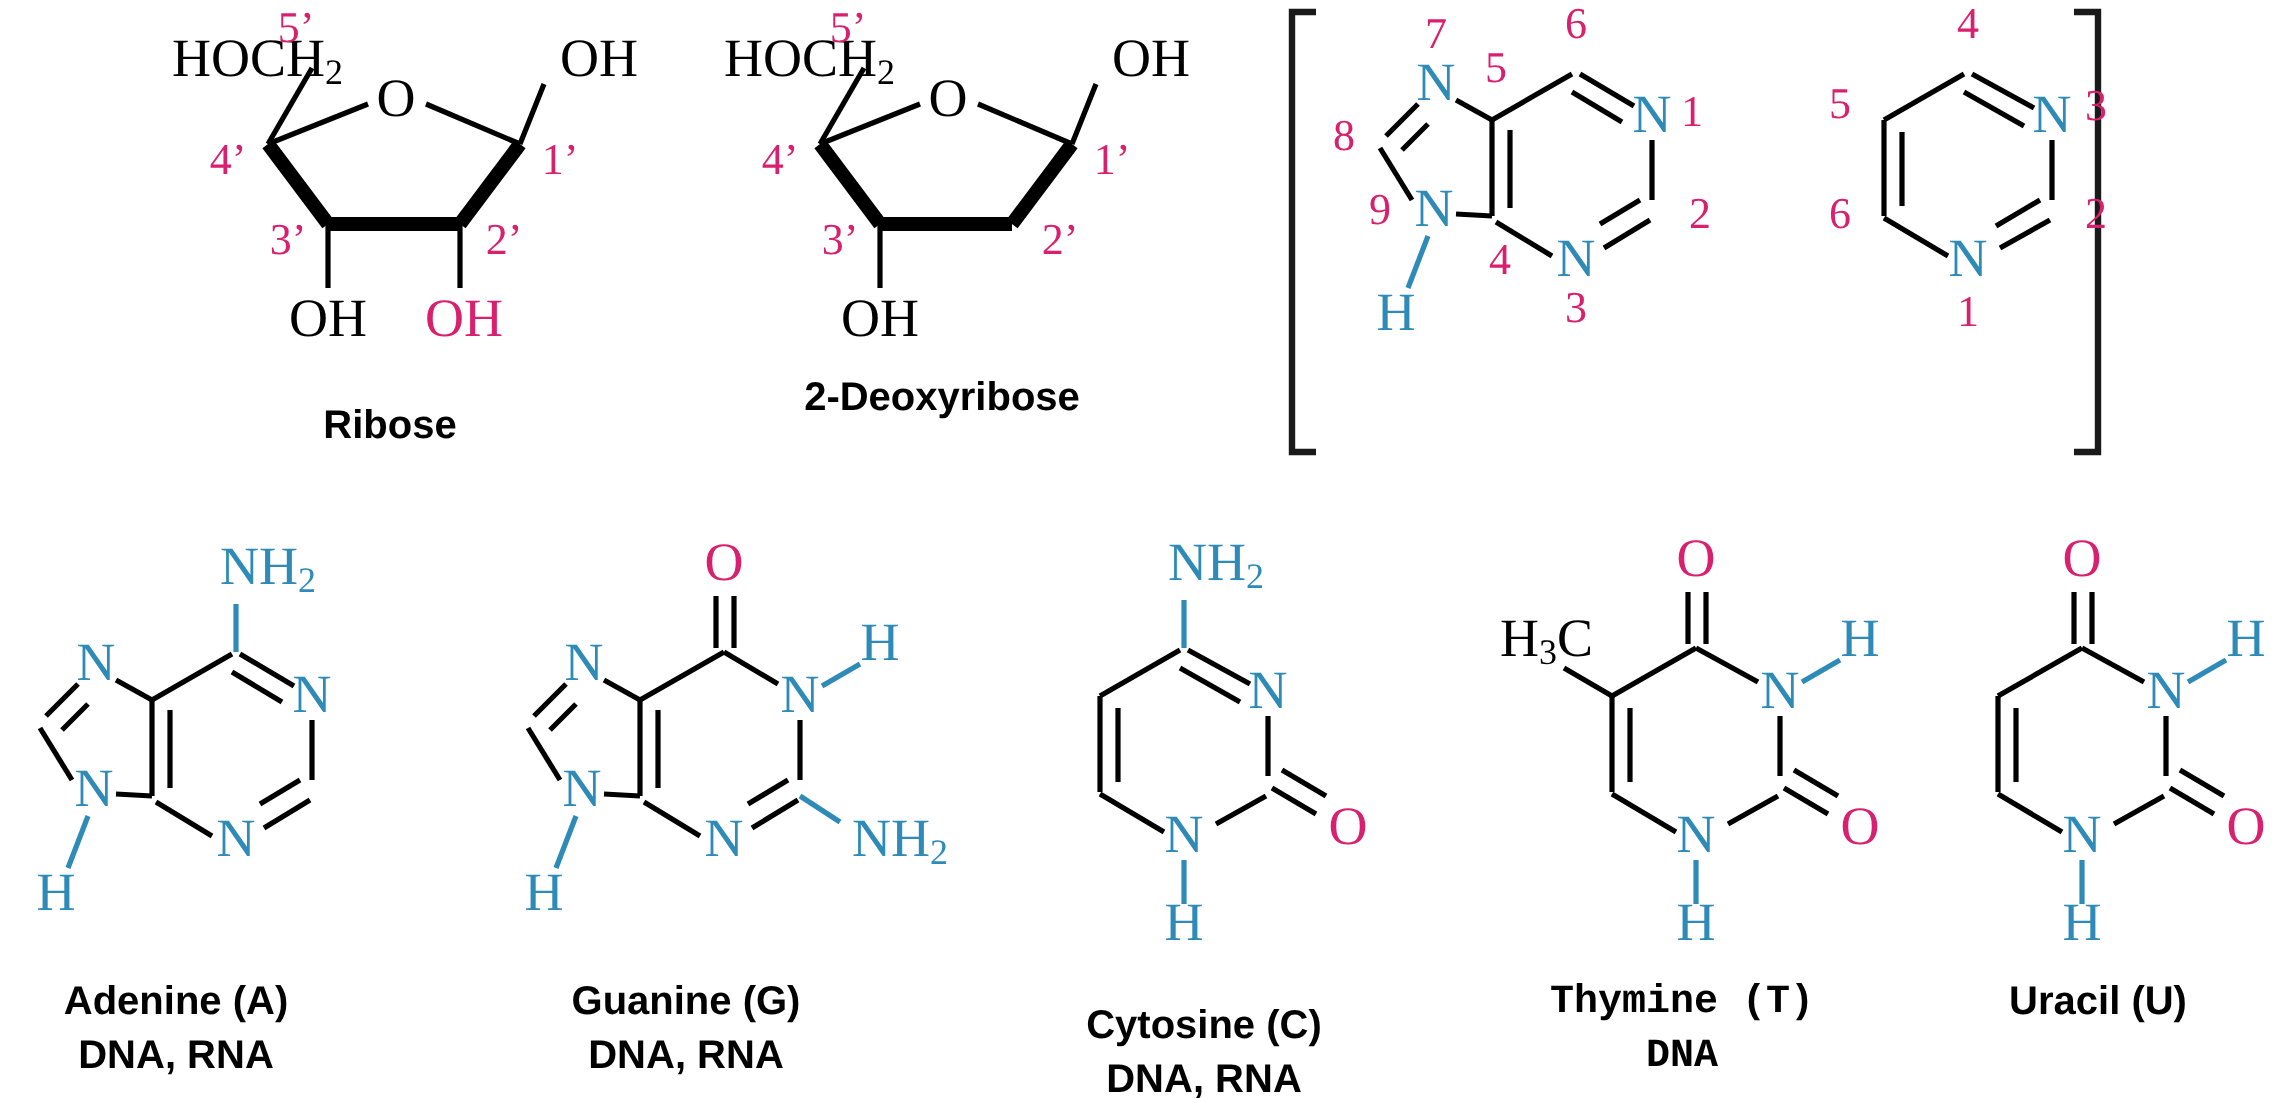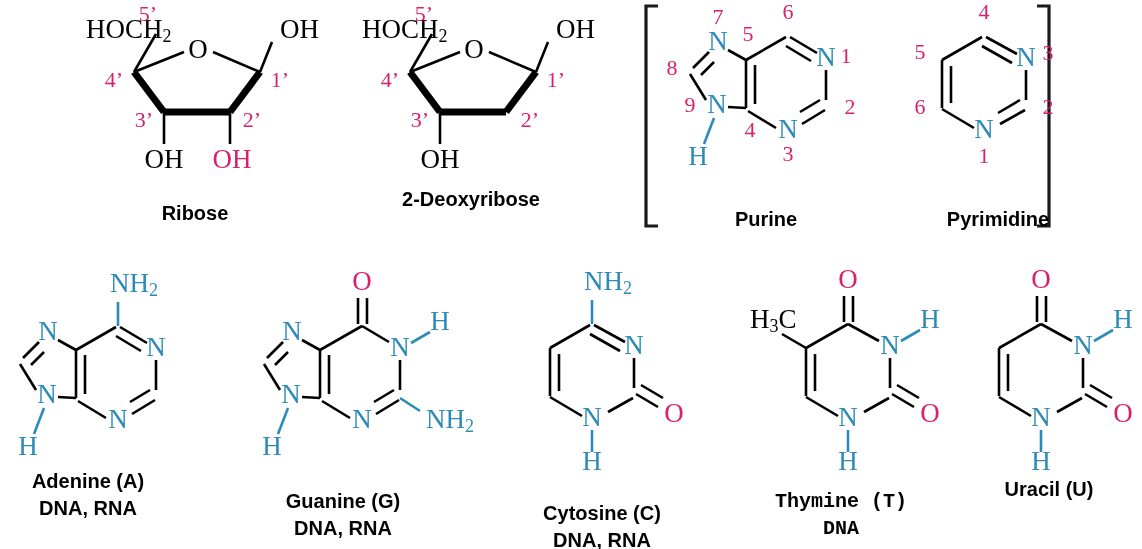--- a/index.html
+++ b/index.html
@@ -164,23 +164,20 @@
       <text class="num" x="170" y="50" text-anchor="middle" dominant-baseline="middle">1</text>
       <text class="num" x="174" y="101" text-anchor="middle" dominant-baseline="middle">2</text>
       <text class="num" x="112" y="148" text-anchor="middle" dominant-baseline="middle">3</text>
       <text class="num" x="74" y="124" text-anchor="middle" dominant-baseline="middle">4</text>
       <text class="num" x="72" y="28" text-anchor="middle" dominant-baseline="middle">5</text>
       <text class="num" x="112" y="6" text-anchor="middle" dominant-baseline="middle">6</text>
       <text class="num" x="42" y="11" text-anchor="middle" dominant-baseline="middle">7</text>
       <text class="num" x="-4" y="62" text-anchor="middle" dominant-baseline="middle">8</text>
       <text class="num" x="14" y="99" text-anchor="middle" dominant-baseline="middle">9</text>
     </svg>
-    <div class="caption" style="width:180px; margin-top:28px;">
-      <span>Purine</span>
-    </div>
   </div>
 
   <div class="panel" style="left:918px; top:8px;">
     <svg width="160" height="170" viewBox="0 0 160 170">
 
       <path class="bond" d="M 68 29 L 99 46"></path>
       <path class="bond" d="M 64 38 L 94 55"></path>
 
       <path class="bond" d="M 108 62 L 108 92"></path>
 
@@ -197,23 +194,20 @@
       <text class="atom atom-n" x="108" y="52" text-anchor="middle" dominant-baseline="middle">N</text>
       <text class="atom atom-n" x="66" y="124" text-anchor="middle" dominant-baseline="middle">N</text>
 
       <text class="num" x="66" y="150" text-anchor="middle" dominant-baseline="middle">1</text>
       <text class="num" x="130" y="101" text-anchor="middle" dominant-baseline="middle">2</text>
       <text class="num" x="130" y="47" text-anchor="middle" dominant-baseline="middle">3</text>
       <text class="num" x="66" y="6" text-anchor="middle" dominant-baseline="middle">4</text>
       <text class="num" x="2" y="46" text-anchor="middle" dominant-baseline="middle">5</text>
       <text class="num" x="2" y="101" text-anchor="middle" dominant-baseline="middle">6</text>
     </svg>
-    <div class="caption" style="width:160px; margin-top:28px;">
-      <span>Pyrimidine</span>
-    </div>
   </div>
 
   <div class="panel" style="left:4px; top:272px;">
     <svg width="168" height="196" viewBox="0 0 168 196">
 
       <path class="bond" d="M 72 78 L 112 55"></path>
       <path class="bond" d="M 116 55 L 143 71"></path>
       <path class="bond" d="M 112 64 L 137 79"></path>
       <path class="bond" d="M 152 88 L 152 118"></path>
       <path class="bond" d="M 151 128 L 128 142"></path>
@@ -231,21 +225,21 @@
 
       <path class="bond-h" d="M 114 54 L 114 30"></path>
 
       <text class="atom atom-n" x="106" y="14" text-anchor="start" dominant-baseline="middle">NH<tspan class="sub-sm" dy="6">2</tspan></text>
       <text class="atom atom-n" x="44" y="62" text-anchor="middle" dominant-baseline="middle">N</text>
       <text class="atom atom-n" x="43" y="125" text-anchor="middle" dominant-baseline="middle">N</text>
       <text class="atom atom-n" x="152" y="78" text-anchor="middle" dominant-baseline="middle">N</text>
       <text class="atom atom-n" x="114" y="150" text-anchor="middle" dominant-baseline="middle">N</text>
       <text class="atom atom-h" x="24" y="177" text-anchor="middle" dominant-baseline="middle">H</text>
     </svg>
-    <div class="caption" style="width:168px; ">
+    <div class="caption" style="width:168px; margin-top:20px;">
       <span>Adenine (A)</span>
       <span class="sub">DNA, RNA</span>
     </div>
   </div>
 
   <div class="panel" style="left:248px; top:272px;">
     <svg width="208" height="196" viewBox="0 0 208 196">
 
       <path class="bond" d="M 72 78 L 114 54"></path>
 
@@ -385,18 +379,18 @@
       <path class="bond-h" d="M 119 69 L 138 58"></path>
       <path class="bond-h" d="M 66 158 L 66 180"></path>
 
       <text class="atom atom-o" x="66" y="10" text-anchor="middle" dominant-baseline="middle">O</text>
       <text class="atom atom-n" x="108" y="76" text-anchor="middle" dominant-baseline="middle">N</text>
       <text class="atom atom-h" x="148" y="50" text-anchor="middle" dominant-baseline="middle">H</text>
       <text class="atom atom-o" x="148" y="144" text-anchor="middle" dominant-baseline="middle">O</text>
       <text class="atom atom-n" x="66" y="148" text-anchor="middle" dominant-baseline="middle">N</text>
       <text class="atom atom-h" x="66" y="192" text-anchor="middle" dominant-baseline="middle">H</text>
     </svg>
-    <div class="caption" style="width:148px; margin-top:8px;">
+    <div class="caption" style="width:148px; margin-top:20px;">
       <span>Uracil (U)</span>
     </div>
   </div>
 
 </div>
 
 </body></html>

